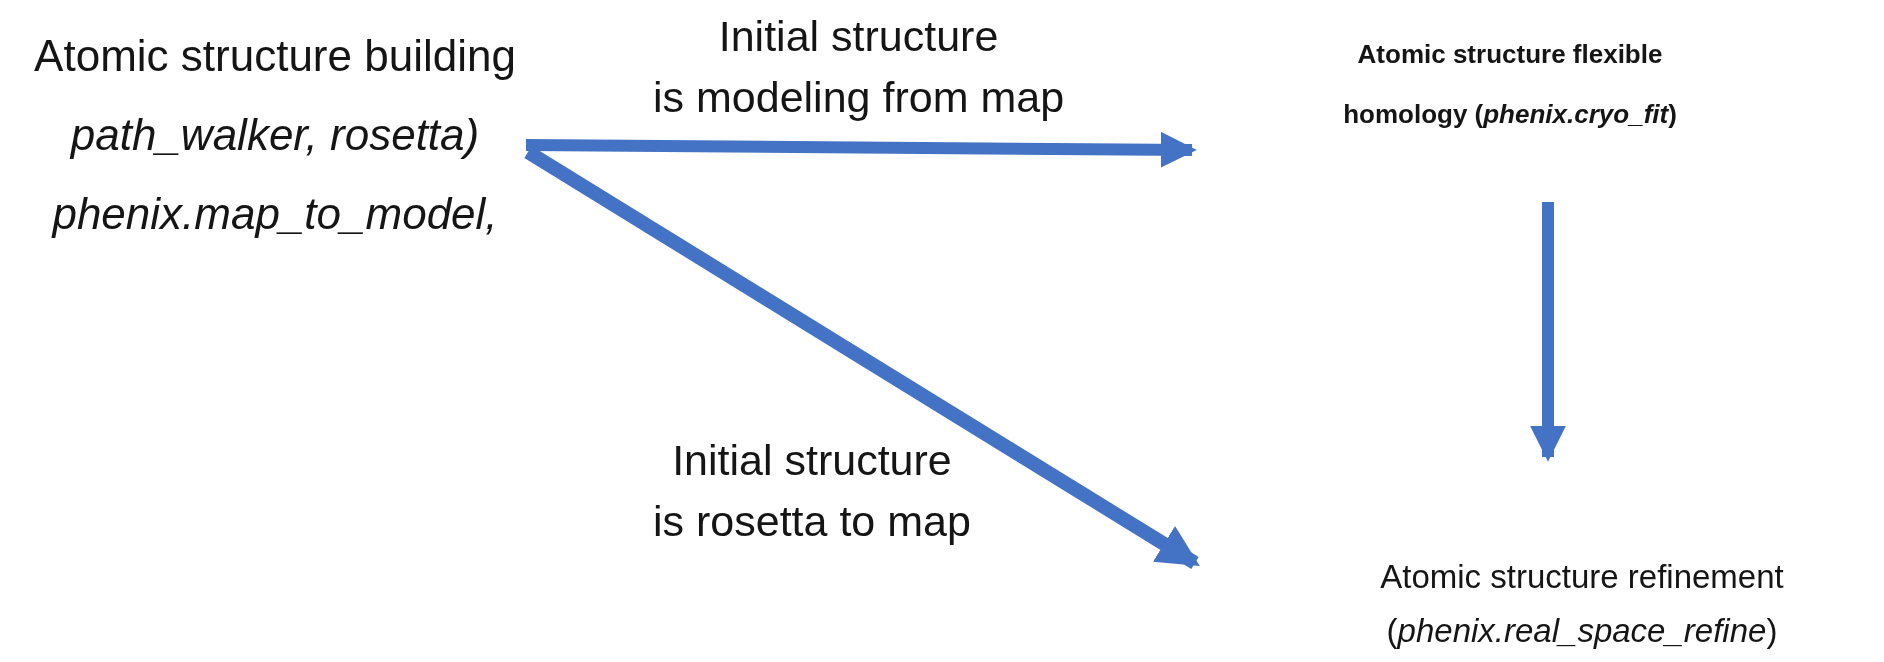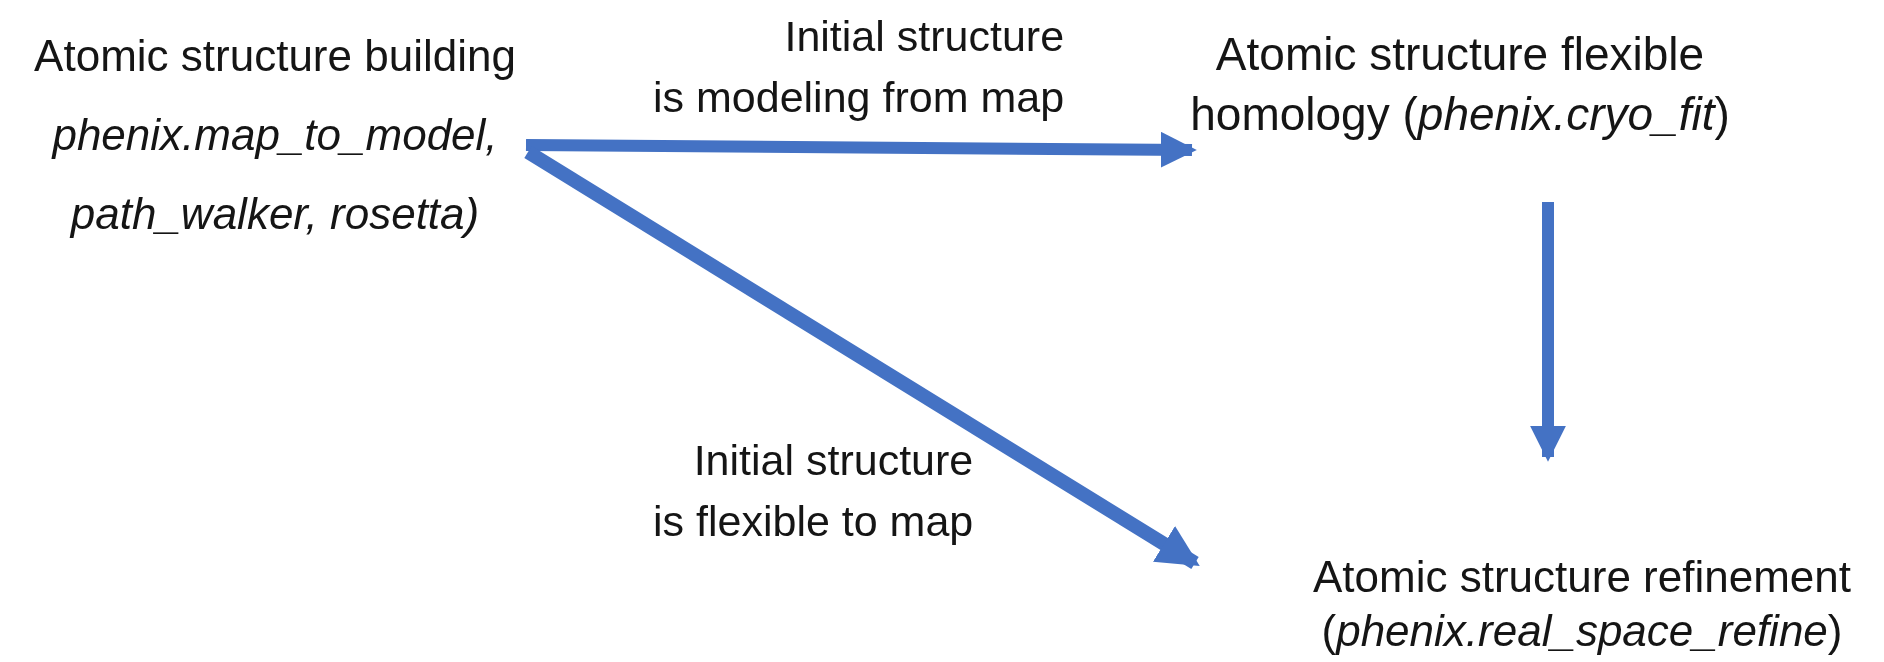--- a/index.html
+++ b/index.html
@@ -25,21 +25,21 @@
     width: 1884px;
     height: 662px;
   }
   .node, .edge-label {
     position: absolute;
   }
   .node {
     text-align: center;
   }
   .edge-label {
-    text-align: right;
+    text-align: center;
   }
   .line {
     white-space: nowrap;
   }
   .italic {
     font-style: italic;
     margin-top: 22px;
   }
   .node-building {
     left: 5px;
@@ -48,37 +48,38 @@
     font-size: 44px;
     line-height: 57px;
   }
   .edge-label-different {
     left: 653px;
     top: 6px;
     font-size: 43px;
     line-height: 61px;
   }
   .node-fitting {
-    left: 1170px;
+    left: 1220px;
     top: 24px;
     width: 580px;
-    font-size: 46px;
+    font-size: 26px;
     line-height: 60px;
+    font-weight: bold;
   }
   .edge-label-similar {
     left: 653px;
     top: 430px;
     font-size: 43px;
     line-height: 61px;
   }
   .node-refinement {
     left: 1280px;
     top: 550px;
     width: 604px;
-    font-size: 44px;
+    font-size: 33px;
     line-height: 54px;
   }
 </style>
 </head>
 <body>
 
 <div class="canvas">
 
   <svg class="arrows-layer" viewBox="0 0 1884 662" xmlns="http://www.w3.org/2000/svg" aria-hidden="true">
     <defs>
@@ -86,37 +87,37 @@
         <path d="M0,0 L3,1.5 L0,3 Z" fill="#4472C4"></path>
       </marker>
     </defs>
     <line x1="526" y1="145" x2="1192" y2="150" stroke-width="12" marker-end="url(#ah)" stroke="#4472C4"></line>
     <line x1="528" y1="152" x2="1195" y2="563" stroke-width="14" marker-end="url(#ah)" stroke="#4472C4"></line>
     <line x1="1548" y1="202" x2="1548" y2="457" stroke-width="12" marker-end="url(#ah)" stroke="#4472C4"></line>
   </svg>
 
   <div class="node node-building">
     <div class="line">Atomic structure building</div>
+    <div class="line italic">path_walker, rosetta)</div>
     <div class="line italic">phenix.map_to_model,</div>
-    <div class="line italic">path_walker, rosetta)</div>
   </div>
 
   <div class="edge-label edge-label-different">
     <div class="line">Initial structure</div>
     <div class="line">is modeling from map</div>
   </div>
 
   <div class="node node-fitting">
     <div class="line">Atomic structure flexible</div>
     <div class="line"><span>homology (</span><span class="italic">phenix.cryo_fit</span><span>)</span></div>
   </div>
 
   <div class="edge-label edge-label-similar">
     <div class="line">Initial structure</div>
-    <div class="line">is flexible to map</div>
+    <div class="line">is rosetta to map</div>
   </div>
 
   <div class="node node-refinement">
     <div class="line">Atomic structure refinement</div>
     <div class="line"><span>(</span><span class="italic">phenix.real_space_refine</span><span>)</span></div>
   </div>
 
 </div>
 
 </body></html>

